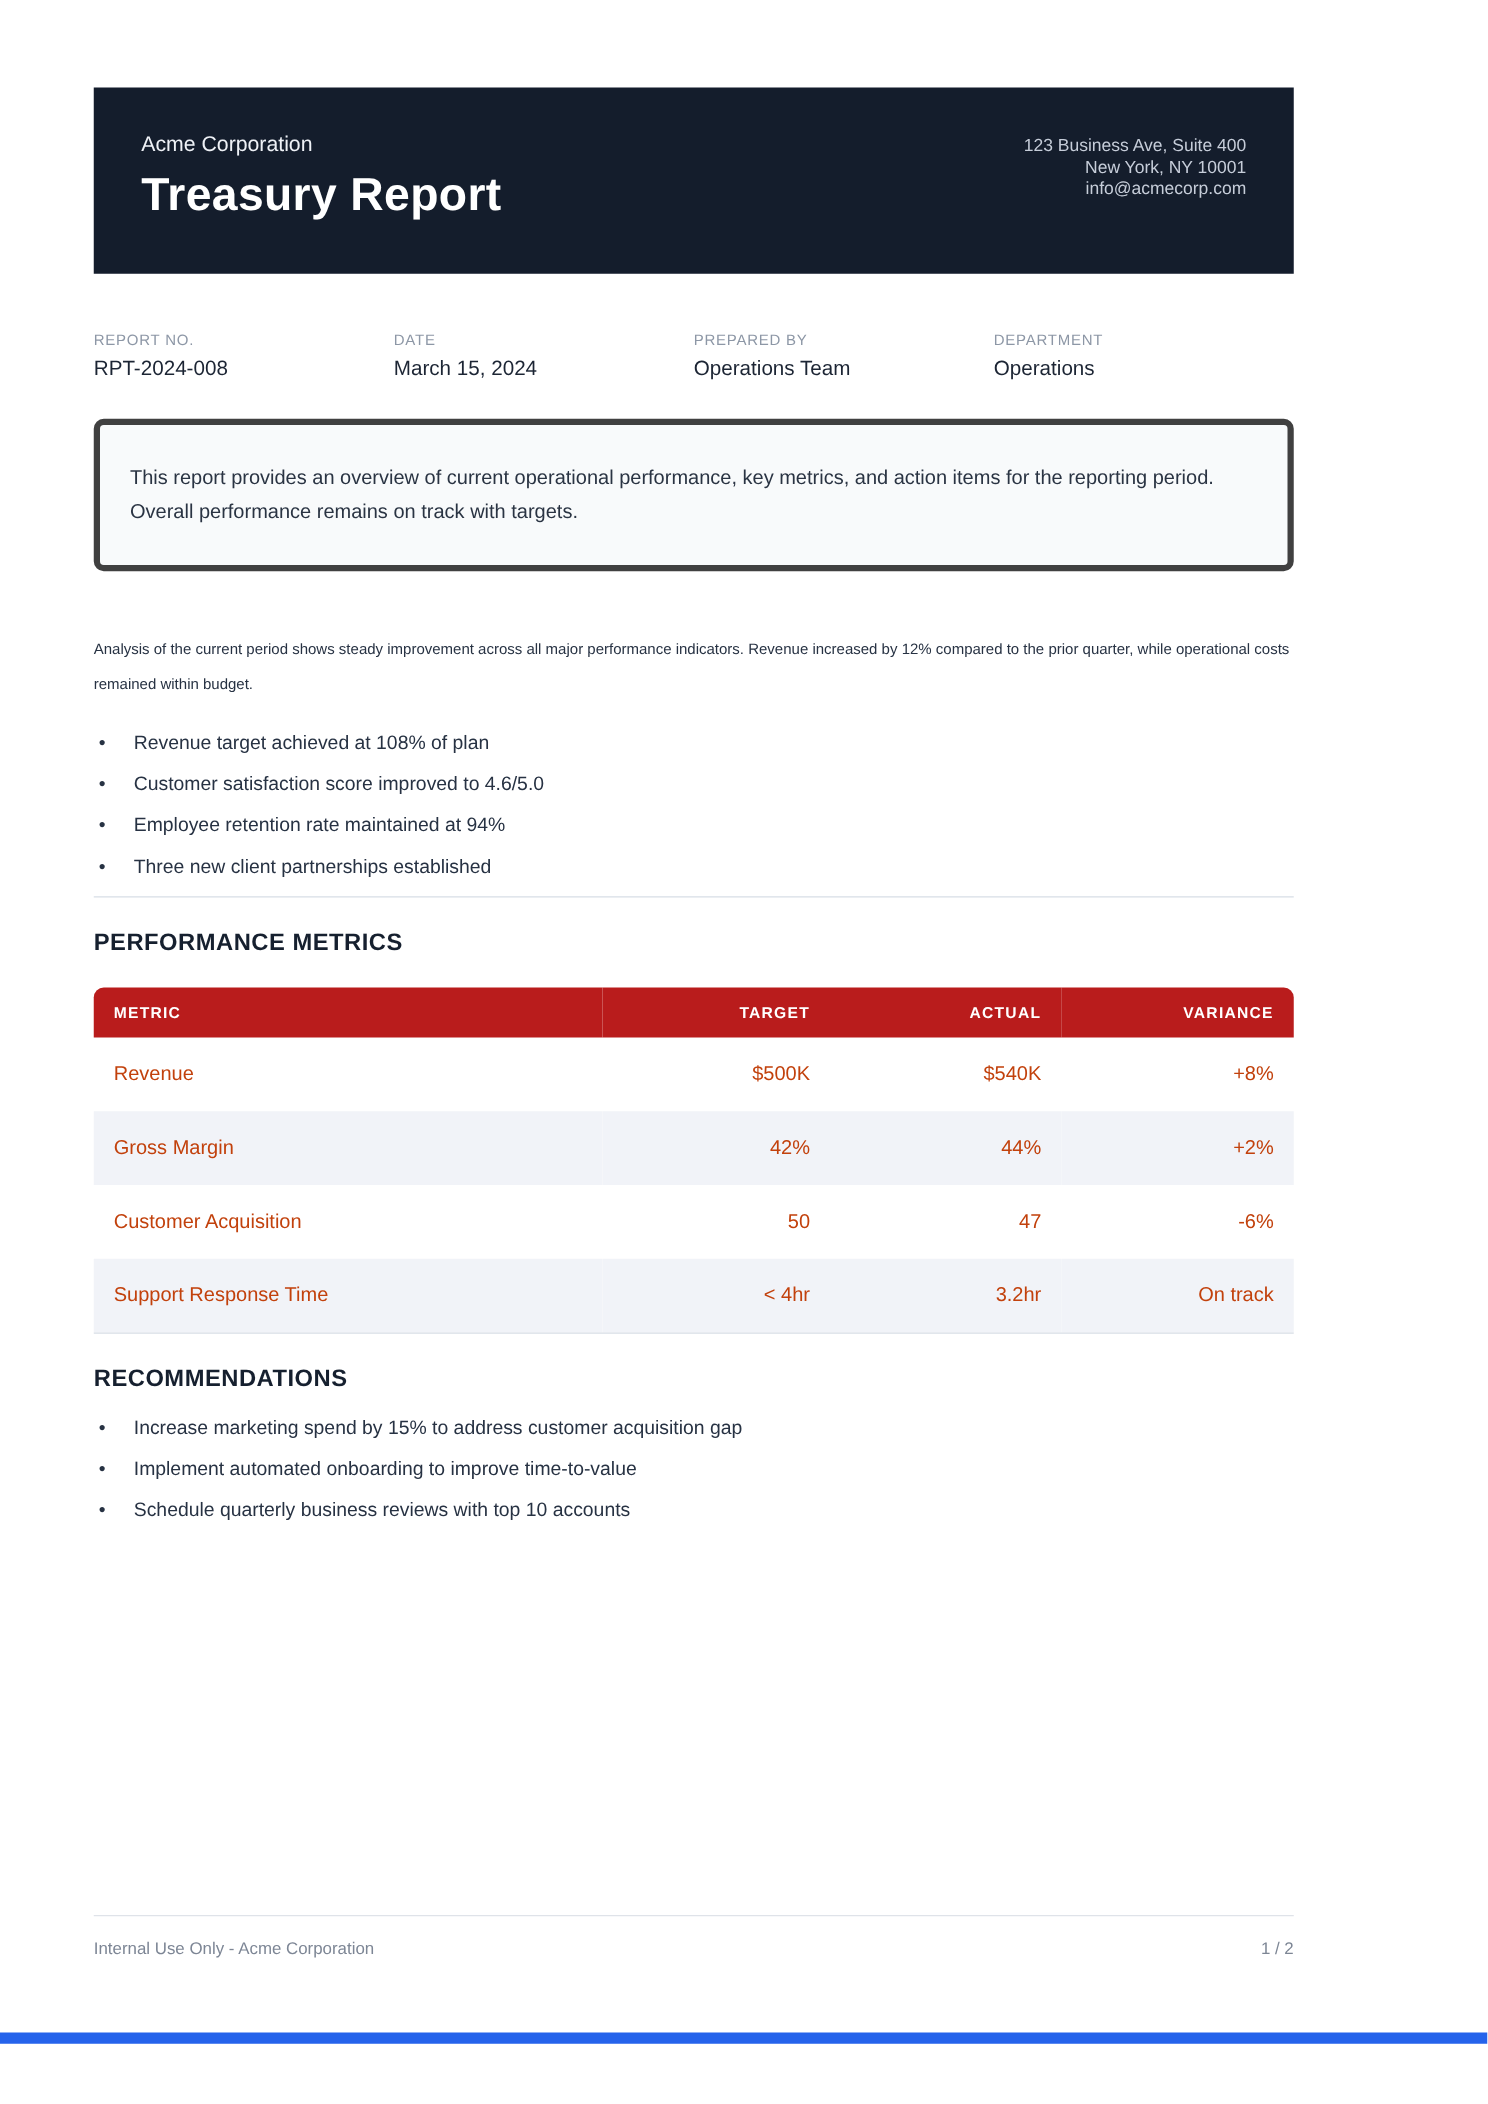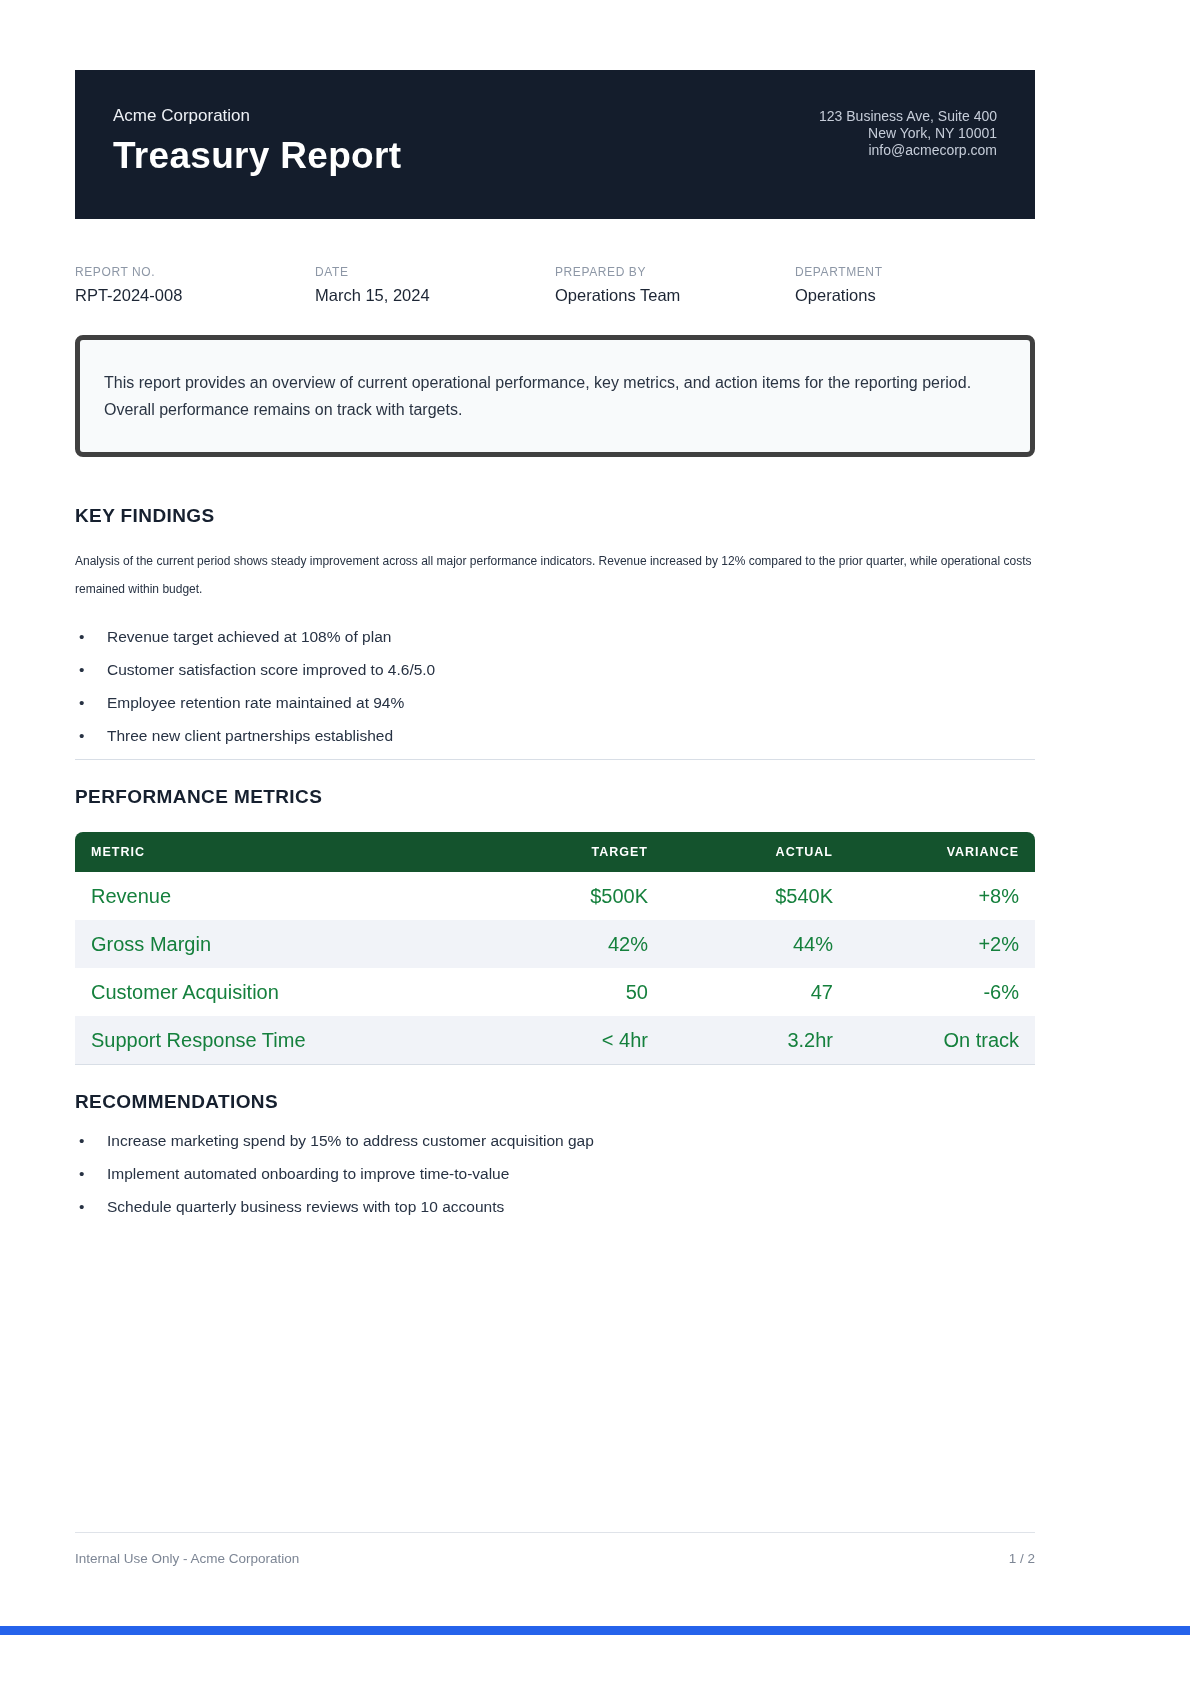--- a/index.html
+++ b/index.html
@@ -103,36 +103,36 @@
     width: 960px;
     border-collapse: separate;
     border-spacing: 0;
     table-layout: fixed;
   }
   table.metrics col.c1 { width: 407px; }
   table.metrics col.c2 { width: 182px; }
   table.metrics col.c3 { width: 185px; }
   table.metrics col.c4 { width: 186px; }
   table.metrics th {
-    background: #14532d;
+    background: #b91c1c;
     color: #ffffff;
     font-size: 12.5px;
     font-weight: bold;
     letter-spacing: 1px;
     text-transform: uppercase;
     height: 40px;
     text-align: right;
     padding: 0 16px 0 0;
   }
   table.metrics th:first-child { text-align: left; padding: 0 0 0 16px; border-radius: 8px 0 0 0; }
   table.metrics th:last-child { border-radius: 0 8px 0 0; }
   table.metrics td {
-    height: 48px;
-    font-size: 20px;
-    color: #15803d;
+    height: 59px;
+    font-size: 16px;
+    color: #c2410c;
     text-align: right;
     padding: 0 16px 0 0;
   }
   table.metrics td:first-child { text-align: left; padding: 0 0 0 16px; }
   table.metrics tbody tr:nth-child(even) td { background: #f1f3f8; }
 
   .rec-section { margin-top: 26px; }
   .rec-section ul.dot-list { margin-top: 18px; }
 
   
@@ -193,21 +193,20 @@
         <div class="meta-label">DEPARTMENT</div>
         <div class="meta-value">Operations</div>
       </div>
     </section>
 
     <section class="summary-box">
       <p>This report provides an overview of current operational performance, key metrics, and action items for the reporting period. Overall performance remains on track with targets.</p>
     </section>
 
     <section class="kf-section">
-      <h2 class="section-heading">KEY FINDINGS</h2>
       <p class="kf-paragraph">Analysis of the current period shows steady improvement across all major performance indicators. Revenue increased by 12% compared to the prior quarter, while operational costs remained within budget.</p>
       <ul class="dot-list">
         <li>Revenue target achieved at 108% of plan</li>
         <li>Customer satisfaction score improved to 4.6/5.0</li>
         <li>Employee retention rate maintained at 94%</li>
         <li>Three new client partnerships established</li>
       </ul>
     </section>
 
     <hr class="divider divider-1">

